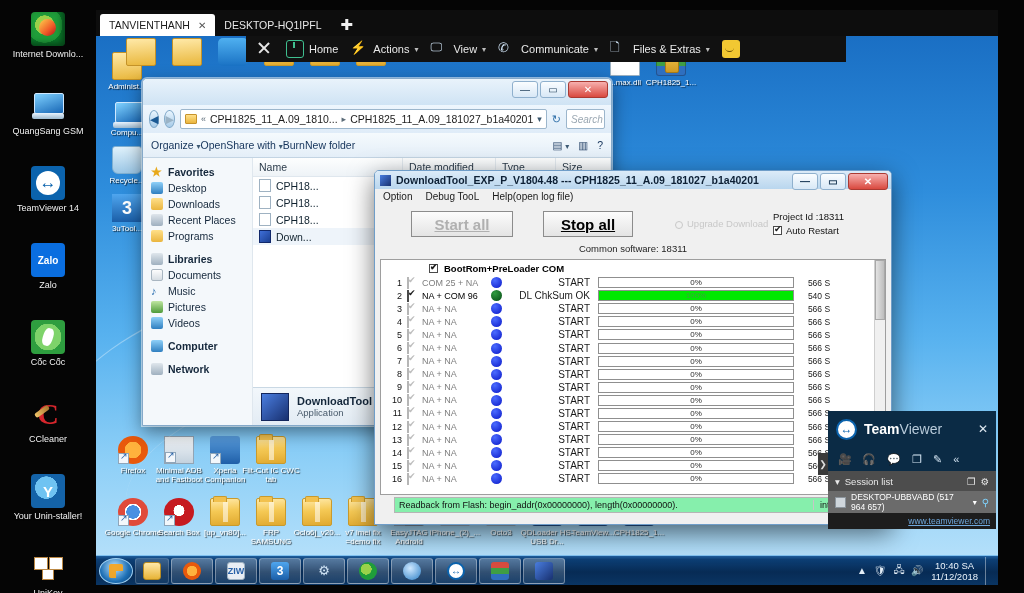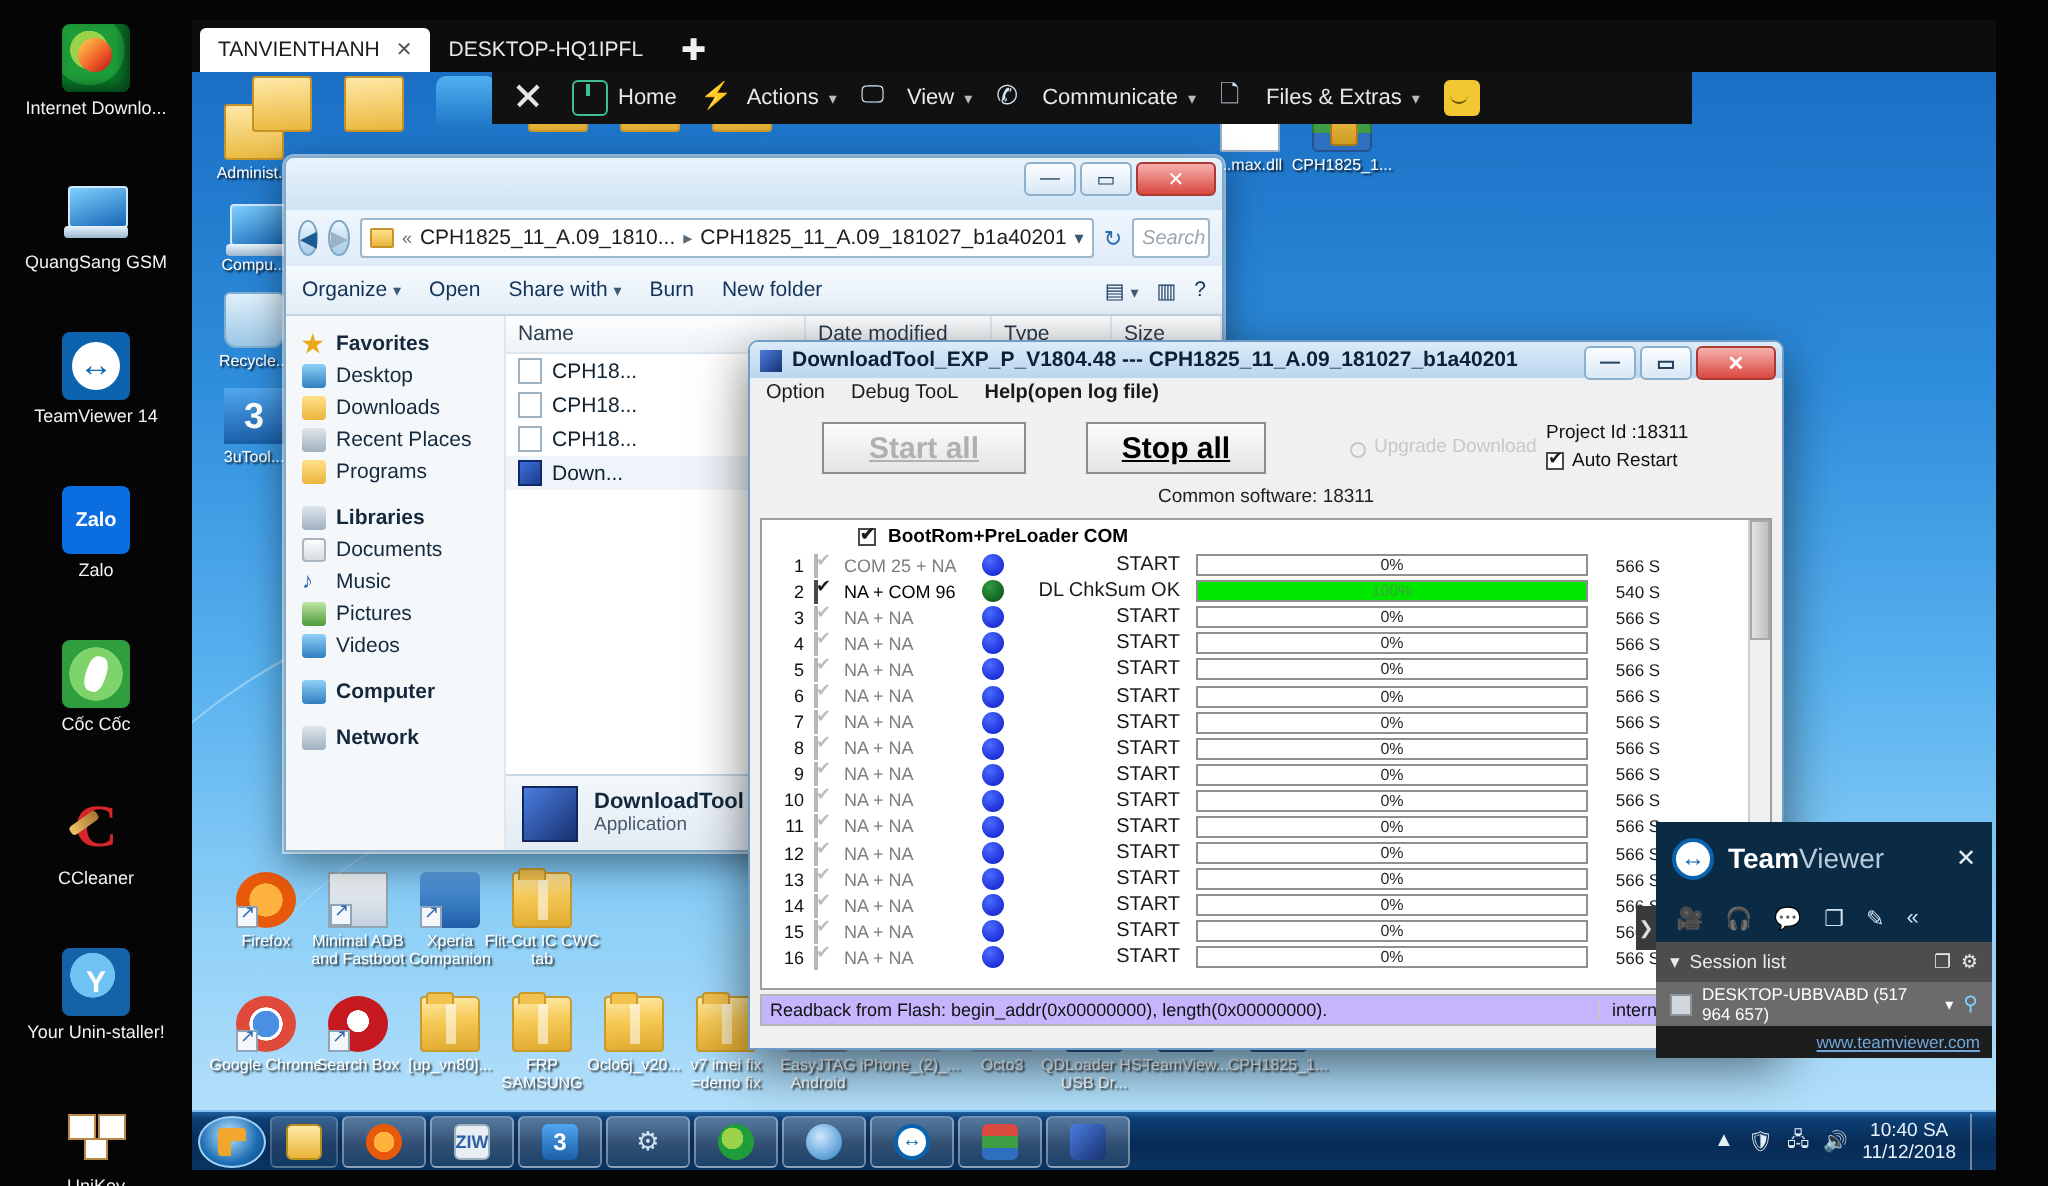--- a/index.html
+++ b/index.html
@@ -101,21 +101,21 @@
     display:flex; align-items:center; justify-content:center; color:#1c5a94; font-size:11px; }
   .nav-circle.dim { color:#9ab3c6; }
   #ex-crumb { flex:1; height:20px; background:#fff; border:1px solid #9cb6cc; border-radius:2px; display:flex; align-items:center;
     padding:0 4px; gap:4px; font-size:10.5px; color:#1c1c1c; }
   #ex-crumb .fi { width:12px; height:10px; background:linear-gradient(180deg,#ffe08a,#eab53e); border:1px solid #c6932c; border-radius:1px; }
   #ex-crumb .sep { color:#5b6b78; font-size:9px; }
   #ex-crumb .dd { margin-left:auto; color:#3a566d; font-size:9px; }
   #ex-refresh { color:#2d6ea8; font-size:11px; }
   #ex-search { width:135px; height:20px; background:#fff; border:1px solid #9cb6cc; border-radius:2px; display:flex; align-items:center;
     padding:0 4px; font-size:10px; color:#9aa7b2; font-style:italic; overflow:hidden; white-space:nowrap; }
-  #ex-cmdbar { height:25px; display:flex; align-items:center; gap:14px; padding:0 8px; font-size:10.5px; color:#14335a;
+  #ex-cmdbar { height:25px; display:flex; align-items:center; padding:0 8px; font-size:10.5px; color:#14335a;
     background:linear-gradient(180deg,#f5fafd,#e4eef8); border-bottom:1px solid #c3d4e3; }
   #ex-cmdbar .v { font-size:8px; color:#3d5a74; }
   #ex-cmdbar .right { margin-left:auto; display:flex; align-items:center; gap:9px; }
   #ex-body { display:flex; height:calc(100% - 26px - 28px - 25px); background:#fff; }
   #ex-tree { width:110px; background:#f4f8fb; border-right:1px solid #dfe7ee; padding:6px 0; font-size:10.5px; color:#15283c; }
   .tree-row { height:16px; display:flex; align-items:center; gap:5px; padding-left:8px; }
   .tree-row.head { font-weight:bold; }
   .tg { width:12px; height:12px; border-radius:2px; flex:none; }
   .tg.star { background:transparent; color:#e8a91b; font-size:12px; line-height:12px; }
   .tg.blue { background:linear-gradient(180deg,#8fd0f8,#2f7fc0); }
@@ -139,21 +139,21 @@
   #ex-status .st-s { font-size:9.5px; color:#47596a; }
 
   
   #dltool { position:absolute; left:278px; top:134px; width:518px; height:355px; z-index:50;
     background:#f0f0f0; border:1px solid #6f9dc8; border-radius:5px 5px 0 0;
     box-shadow:0 8px 26px rgba(0,0,0,.55); }
   #dl-title { height:18px; background:linear-gradient(180deg,#dcebf8,#b9d6ee); border-radius:4px 4px 0 0;
     display:flex; align-items:center; gap:5px; padding-left:5px; font-size:10.5px; color:#0d2035; font-weight:bold; }
   #dl-title .ti { width:11px; height:11px; background:linear-gradient(135deg,#4a7ee0,#18306f); flex:none; }
   #dl-menubar { height:14px; background:#f0f0f0; display:flex; align-items:center; gap:13px; padding-left:8px; font-size:10px; color:#1a1a1a; }
-  #dl-menubar .bold { font-weight:bold; }
+  #dl-menubar .bold { font-weight:normal; }
   #dl-top { height:56px; position:relative; background:#f0f0f0; }
   .dlbtn { position:absolute; top:8px; height:26px; border:1px solid #8c8c8c; background:linear-gradient(180deg,#fcfcfc,#e4e4e4);
     display:flex; align-items:center; justify-content:center; font-size:15px;text-decoration:underline; }
   #btn-start { left:36px; width:102px; color:#b0b0b0; font-weight:bold; }
   #btn-stop { left:168px; width:90px; color:#000; font-weight:bold; }
   #dl-upgrade { position:absolute; left:300px; top:15px; font-size:9.5px; color:#c8c8c8; display:flex; align-items:flex-end; gap:4px; }
   #dl-upgrade .radio { width:8px; height:8px; border:1px solid #c8c8c8; border-radius:50%; }
   #dl-project { position:absolute; left:398px; top:8px; font-size:9.5px; color:#111; }
   #dl-autorestart { position:absolute; left:398px; top:22px; font-size:9.5px; color:#111; display:flex; align-items:center; gap:4px; }
   .cbx { width:9px; height:9px; border:1px solid #4a4a4a; background:#fff; position:relative; flex:none; }
@@ -170,21 +170,21 @@
   .dl-row .dot { width:11px; height:11px; border-radius:50%; background:radial-gradient(circle at 35% 30%, #4b6cff, #0a18c8); margin-left:12px; flex:none; }
   .dl-row.active .dot { background:radial-gradient(circle at 35% 30%, #2f9b3f, #064a15); }
   .dl-row .state { width:96px; text-align:right; padding-right:8px; color:#1a1a1a; font-size:10px; }
   .dl-row .bar { width:196px; height:11px; border:1px solid #8f8f8f; background:#fff; position:relative; }
   .dl-row .bar .fill { position:absolute; left:0; top:0; height:100%; background:#00e800; }
   .dl-row .bar .pct { position:absolute; inset:0; display:flex; align-items:center; justify-content:center; font-size:8px; color:#2b2b2b; }
   .dl-row.active .bar .pct { color:#3ba33b; }
   .dl-row .secs { width:50px; text-align:center; font-size:8.5px; color:#1a1a1a; }
   #dl-scroll { position:absolute; right:0; top:0; width:11px; height:100%; background:#f0f0f0; border-left:1px solid #cfcfcf; }
   #dl-scroll .thumb { width:100%; height:60px; background:linear-gradient(90deg,#e3e3e3,#bdbdbd); border:1px solid #a8a8a8; }
-  #dl-statusbar { position:absolute; left:5px; bottom:11px; width:506px; height:16px; background:#c4b5fd; border:1px solid #b5b5b5;
+  #dl-statusbar { position:absolute; left:19px; bottom:11px; width:506px; height:16px; background:#86efac; border:1px solid #b5b5b5;
     display:flex; align-items:center; font-size:9px; color:#111; }
   #dl-statusbar .left { flex:1; padding-left:4px; }
   #dl-statusbar .right { width:86px; border-left:1px solid #c6c6c6; padding-left:6px; }
 
   
   #tvpanel { position:absolute; right:2px; bottom:56px; width:168px; z-index:70; }
   #tvp-head { height:36px; background:#0b2b45; display:flex; align-items:center; gap:7px; padding:0 8px; }
   #tvp-logo { width:21px; height:21px; border-radius:50%; background:#fff; border:2px solid #0b63ad;
     display:flex; align-items:center; justify-content:center; color:#0b63ad; font-size:12px; font-weight:bold; }
   #tvp-title { font-size:14px; color:#fff; }

